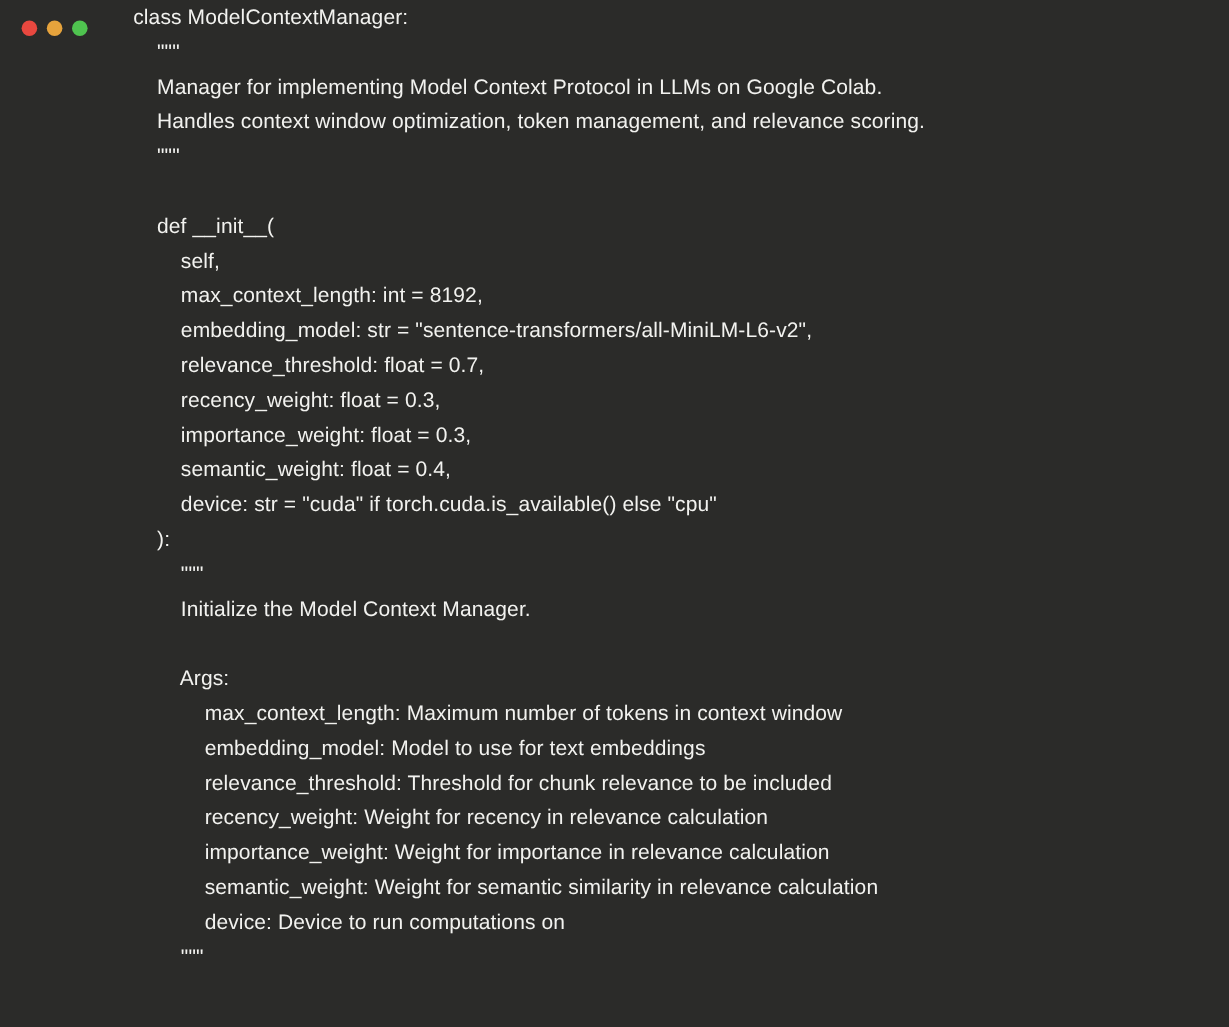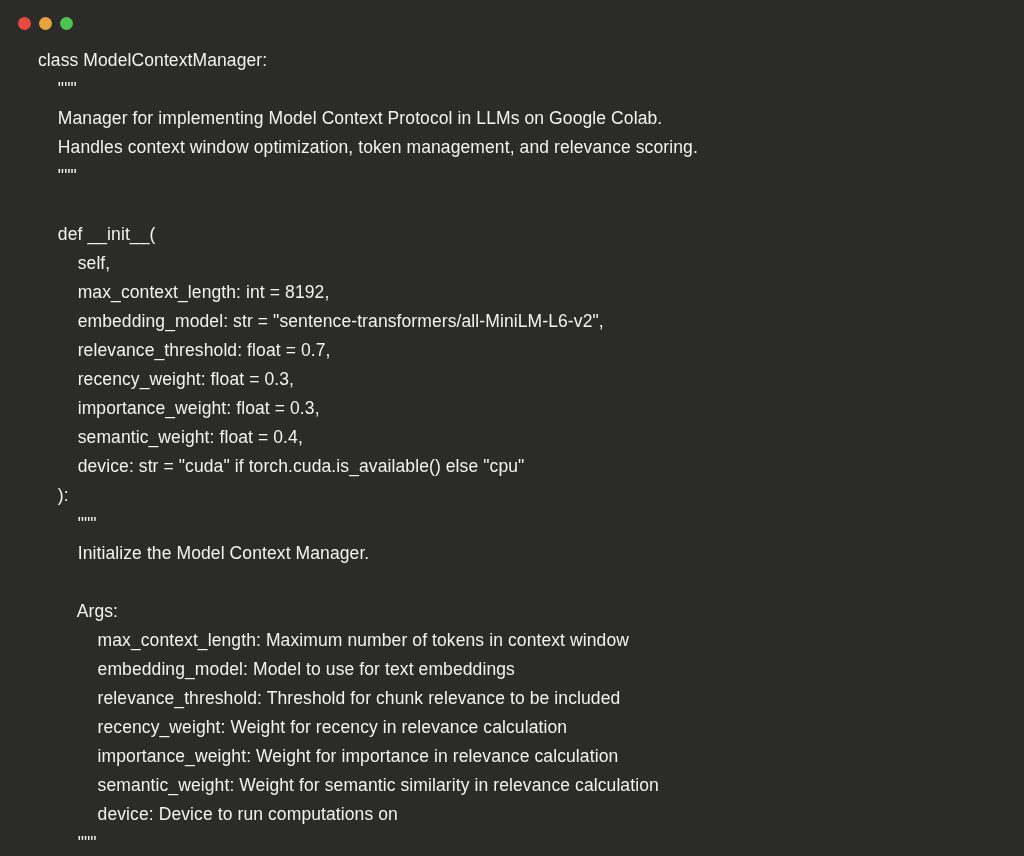--- a/index.html
+++ b/index.html
@@ -13,21 +13,21 @@
     height: 856px;
     overflow: hidden;
     font-family: "Liberation Sans", sans-serif;
   }
   .window {
     position: relative;
     width: 1024px;
     height: 856px;
     background: #2b2b29;
     display: flex;
-    flex-direction: column;
+    flex-direction: row;
     justify-content: flex-end;
   }
   .titlebar {
     height: 46px;
     flex: 0 0 46px;
     display: flex;
     align-items: center;
     padding-left: 18px;
   }
   .traffic {

